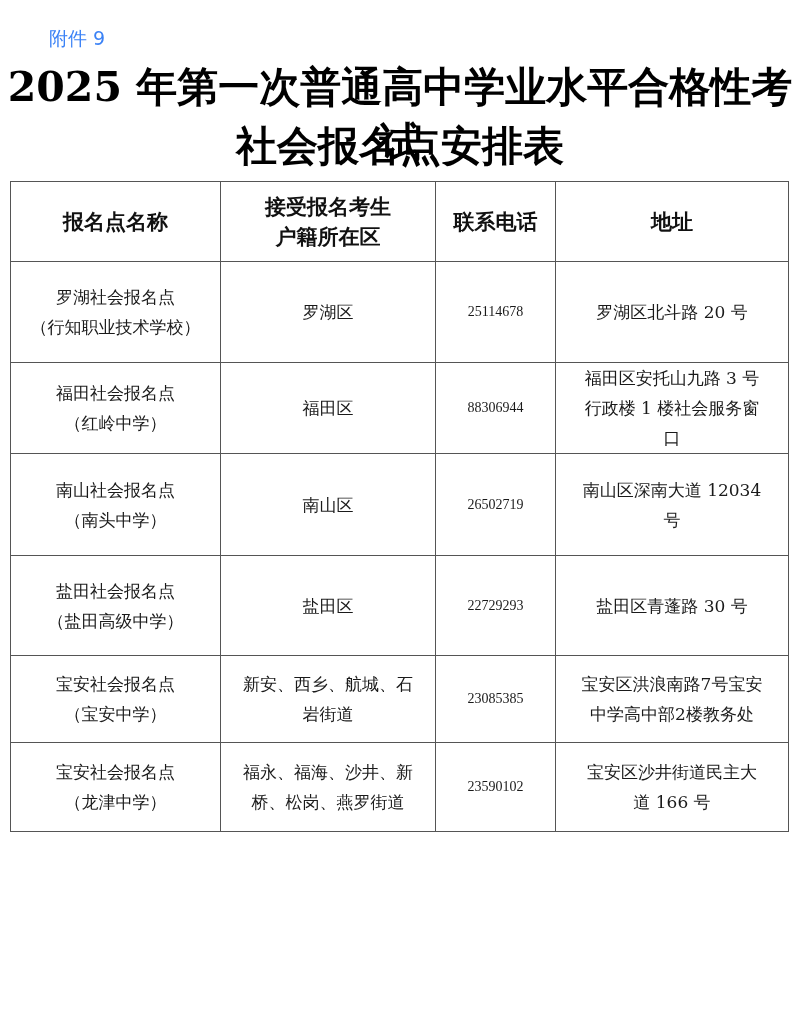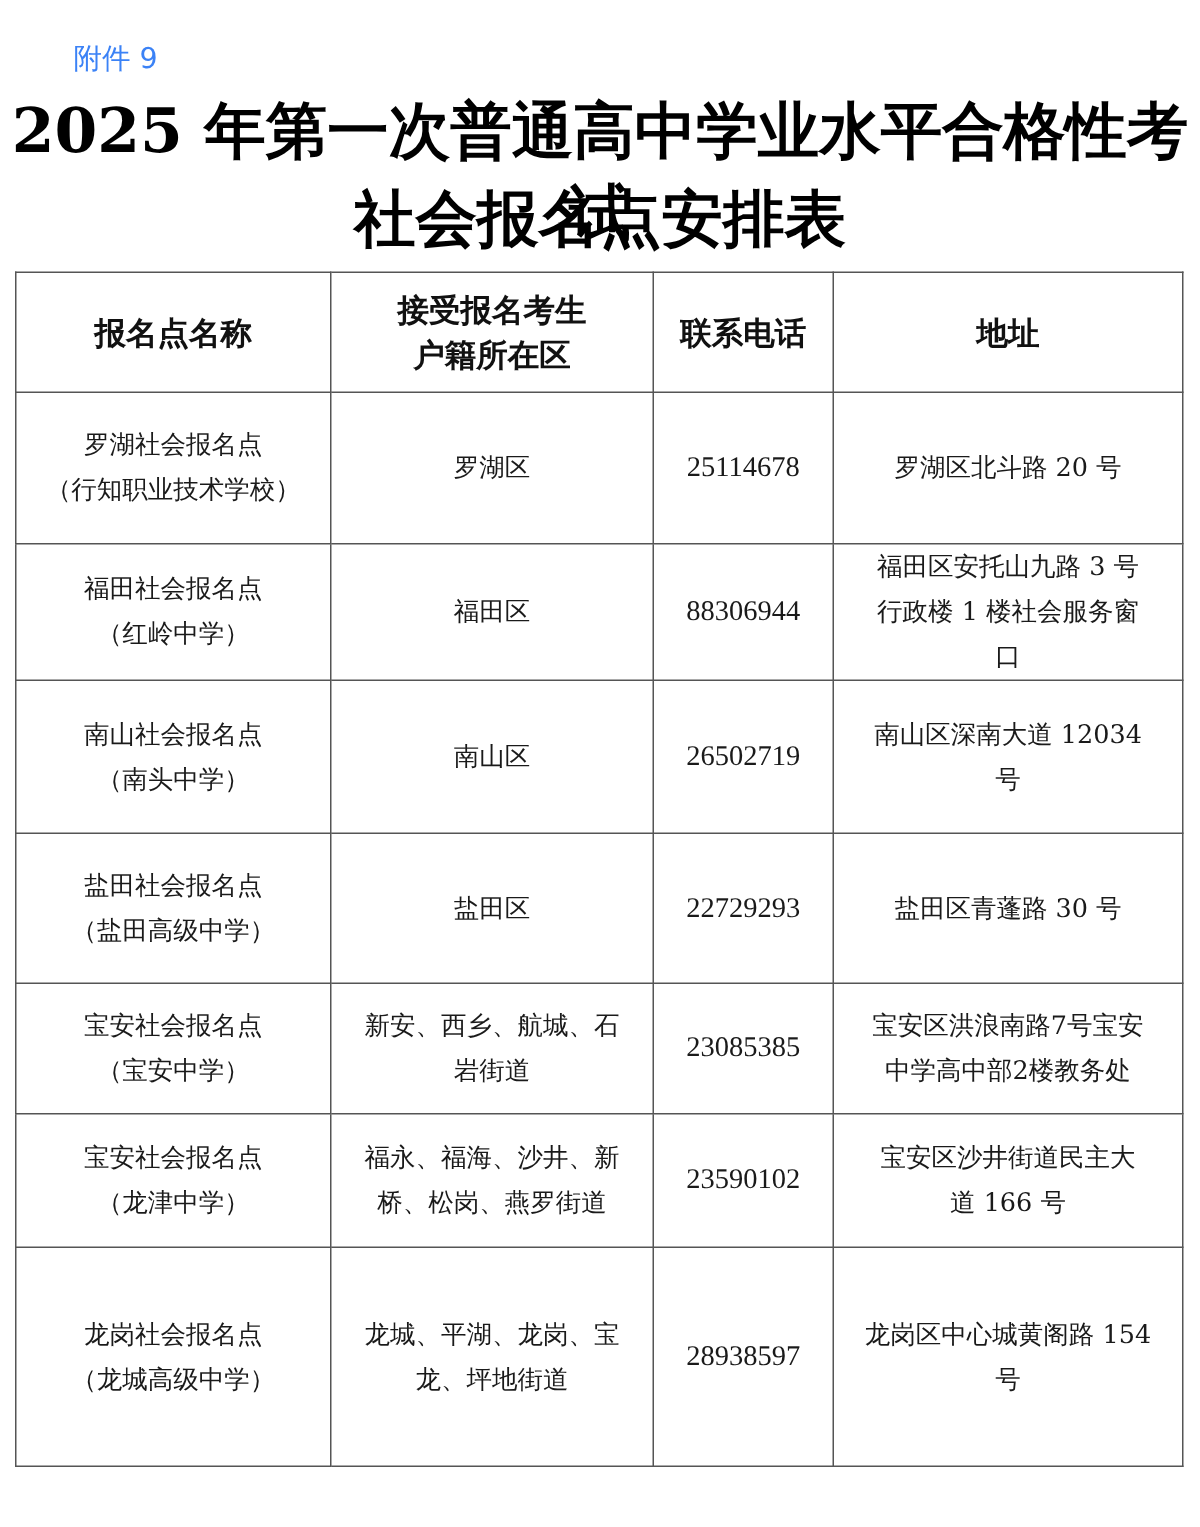--- a/index.html
+++ b/index.html
@@ -11,21 +11,21 @@
            font-weight: bold; font-size: 41px; color: #000; letter-spacing: 0px; }
   .t1 { top: 60px; }
   .t2 { top: 119px; }
   table { position: absolute; left: 10px; top: 181px; border-collapse: collapse;
           width: 778px; table-layout: fixed; padding-left: 15px; }
   td, th { border: 1px solid #555; text-align: center; vertical-align: middle;
            padding: 0 8px; font-size: 17px; line-height: 30px; font-weight: normal; }
   th { font-weight: bold; font-size: 21px; line-height: 30px; color: #111;
        font-family: "DejaVu Sans", "Liberation Sans", sans-serif; }
   td.left { text-align: center; }
-  td.phone { font-family: "Liberation Serif", "DejaVu Serif", serif; font-size: 19px; }
+  td.phone { font-family: "Liberation Serif", "DejaVu Serif", serif; font-size: 14px; }
   .line { display: block; }
 </style>
 </head>
 <body>
 
 <div class="attach">附件 9</div>
 <div class="title t1">2025 年第一次普通高中学业水平合格性考试</div>
 <div class="title t2">社会报名点安排表</div>
 
 <table>
@@ -138,29 +138,14 @@
         <span class="line">福永、福海、沙井、新</span>
         <span class="line">桥、松岗、燕罗街道</span>
       </td>
       <td class="phone">23590102</td>
       <td>
         <span class="line">宝安区沙井街道民主大</span>
         <span class="line">道 166 号</span>
       </td>
     </tr>
 
-    <tr style="height:146px">
-      <td>
-        <span class="line">龙岗社会报名点</span>
-        <span class="line">（龙城高级中学）</span>
-      </td>
-      <td class="left">
-        <span class="line">龙城、平湖、龙岗、宝</span>
-        <span class="line">龙、坪地街道</span>
-      </td>
-      <td class="phone">28938597</td>
-      <td>
-        <span class="line">龙岗区中心城黄阁路 154</span>
-        <span class="line">号</span>
-      </td>
-    </tr>
   </tbody>
 </table>
 
 </body></html>

